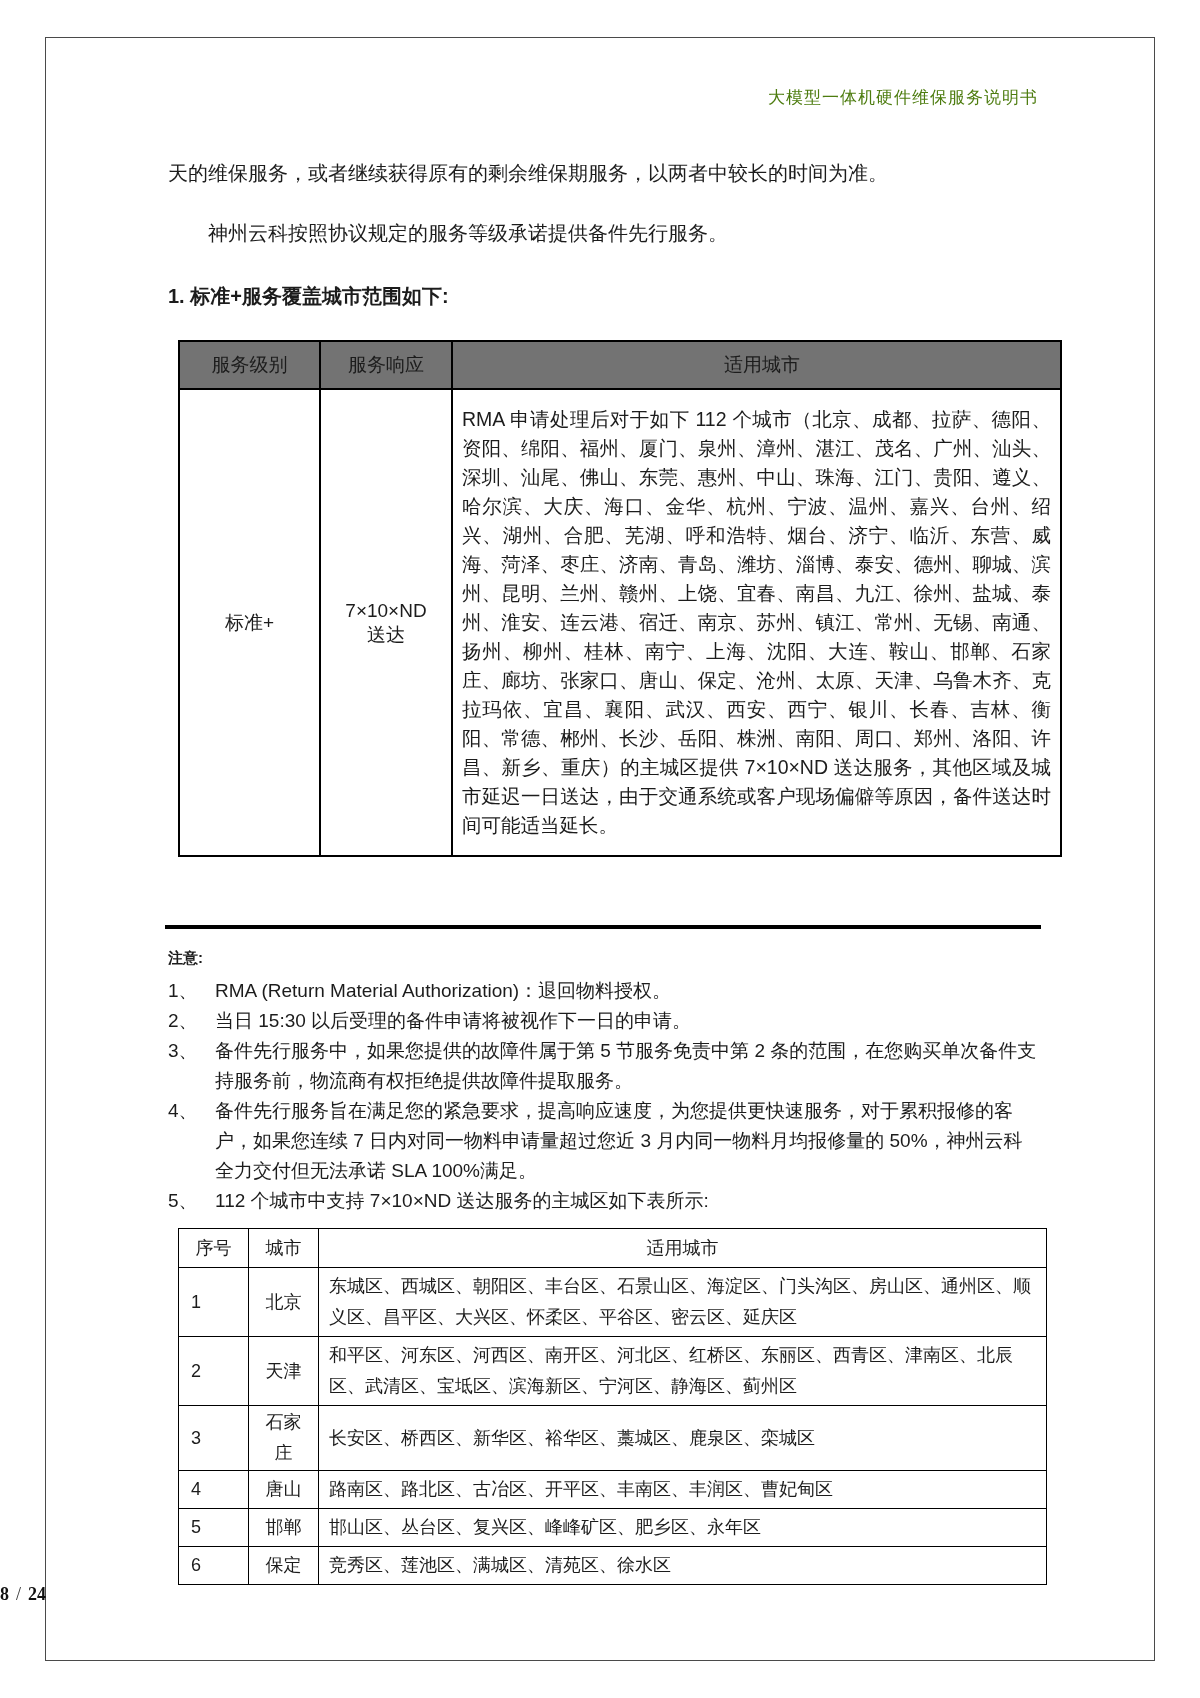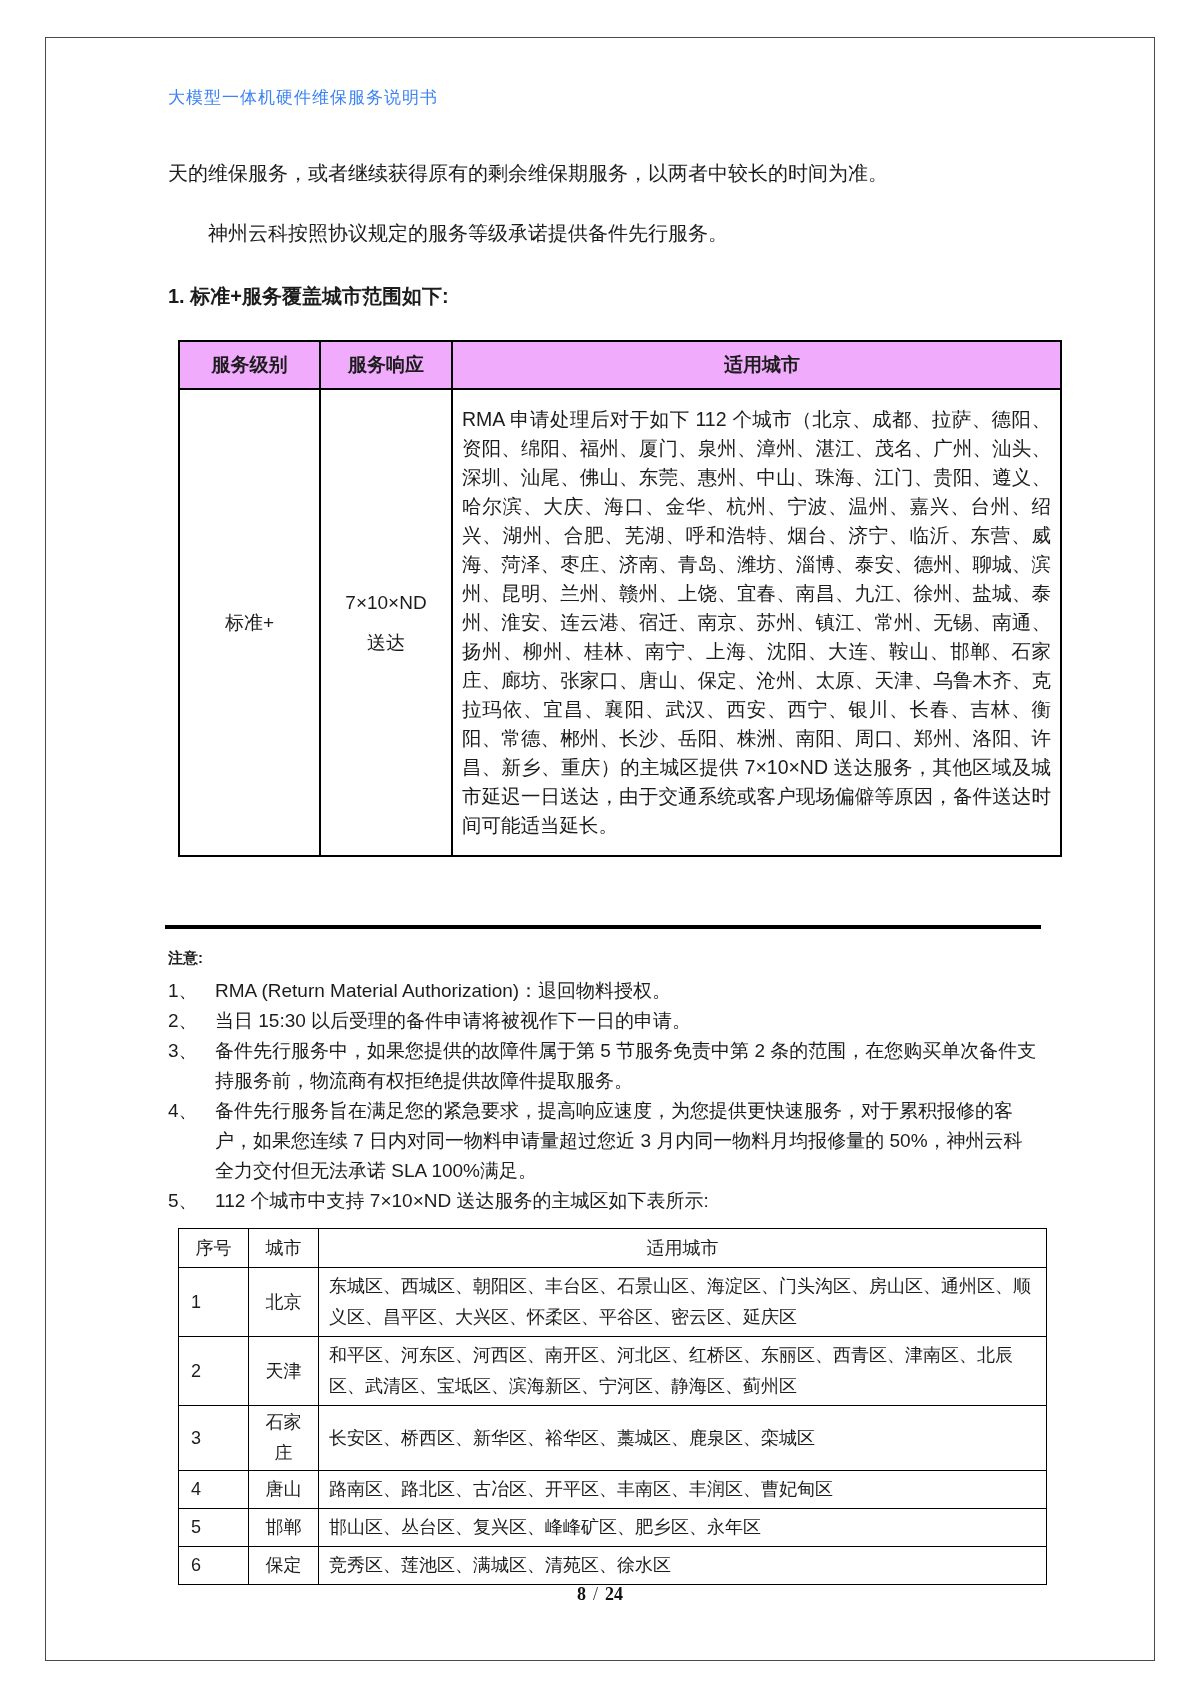--- a/index.html
+++ b/index.html
@@ -8,38 +8,38 @@
     font-family:"Liberation Sans","DejaVu Sans",sans-serif; color:#1c1c1c;
     -webkit-font-smoothing:antialiased;
   }
   .page-border {
     position:absolute; left:45px; top:37px; width:1108px; height:1622px;
     border:1px solid #4a4a4a; pointer-events:none;
   }
   .content { position:absolute; left:168px; top:0; width:870px; }
 
   .doc-header {
-    margin-top:86px; text-align:left;
+    margin-top:86px; text-align:right;
     font-family:"Liberation Serif","DejaVu Serif",serif;
-    font-size:17px; color:#3b82f6; letter-spacing:1px;
+    font-size:17px; color:#4d7c0f; letter-spacing:1px;
   }
   .p1 { margin-top:50px; font-size:20px; line-height:28px; }
   .p2 { margin-top:32px; font-size:20px; line-height:28px; text-indent:2em; }
   .h1 { margin-top:36px; font-size:20px; font-weight:bold; }
 
   table { border-collapse:collapse; table-layout:fixed; }
   .table1 { margin-top:30px; margin-left:10px; width:859px; }
   .table1 th, .table1 td { border:2px solid #000; }
   .table1 th {
-    background:#f0abfc; font-size:19px; font-weight:bold; height:44px;
+    background:#737373; font-size:19px; font-weight:normal; height:44px;
     text-align:center; vertical-align:middle;
   }
   .table1 .c1 { width:137px; } .table1 .c2 { width:128px; } .table1 .c3 { width:594px;padding-left:12px; }
   .td-center { text-align:center; vertical-align:middle; font-size:19px; }
-  .response-inner { width:94px; margin:0 auto; line-height:40px; text-align:center; }
+  .response-inner { width:94px; margin:0 auto; line-height:24px; text-align:center; }
   .cities-cell {
     font-size:19.5px; line-height:29px; padding:15px 9px;
     text-align:justify; text-justify:inter-character; word-break:break-all;
     vertical-align:top;
   }
 
   .divider { margin-top:68px; margin-left:-3px; width:876px; height:4px; background:#000; }
 
   .notes-title { margin-top:20px; font-size:15px; font-weight:bold; }
   .notes { margin-top:8px; }
@@ -50,21 +50,21 @@
   .table2 { margin-top:12px; margin-left:10px; width:859px; font-size:18px; }
   .table2 th, .table2 td { border:1.5px solid #000; }
   .table2 th { font-weight:normal; height:36px; text-align:center; vertical-align:middle; }
   .table2 .n1 { width:67px; } .table2 .n2 { width:67px; } .table2 .n3 { width:725px; }
   .table2 td { line-height:31px; padding:3px 0; vertical-align:middle; }
   .no-cell { padding-left:12px !important; }
   .city-cell { text-align:center; word-break:break-all; padding:1px 14px !important; }
   .districts-cell { padding:3px 10px !important; word-break:break-all; }
 
   .page-footer {
-    position:absolute; left:0; top:1584px; width:1200px; text-align:center;
+    position:absolute; left:0; top:1584px; width:1200px; text-align:left;
     font-family:"Liberation Serif","DejaVu Serif",serif; font-size:18px; color:#111;
   }
   .page-footer .num { font-weight:bold; }
   .page-footer .sep { font-weight:normal; margin:0 7px; color:#333; }
 </style>
 </head>
 <body>
 
 <div class="page-border"></div>
 

